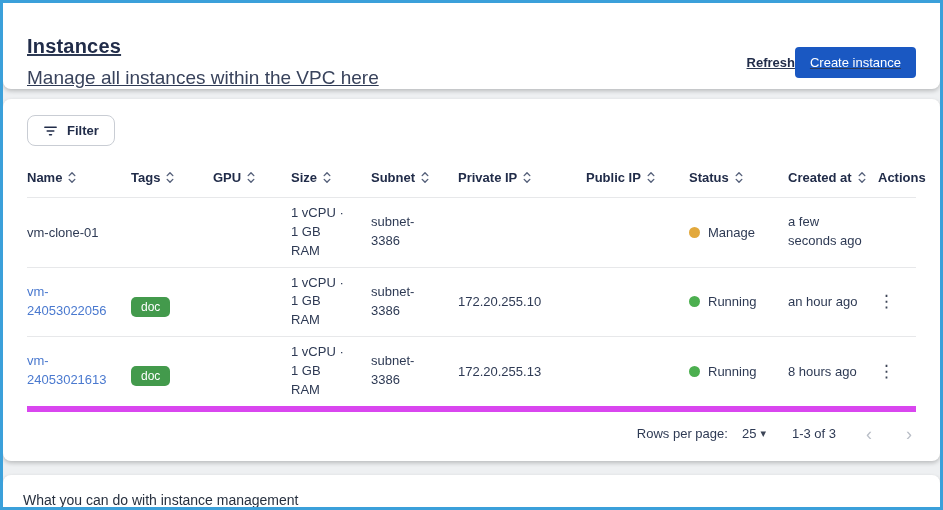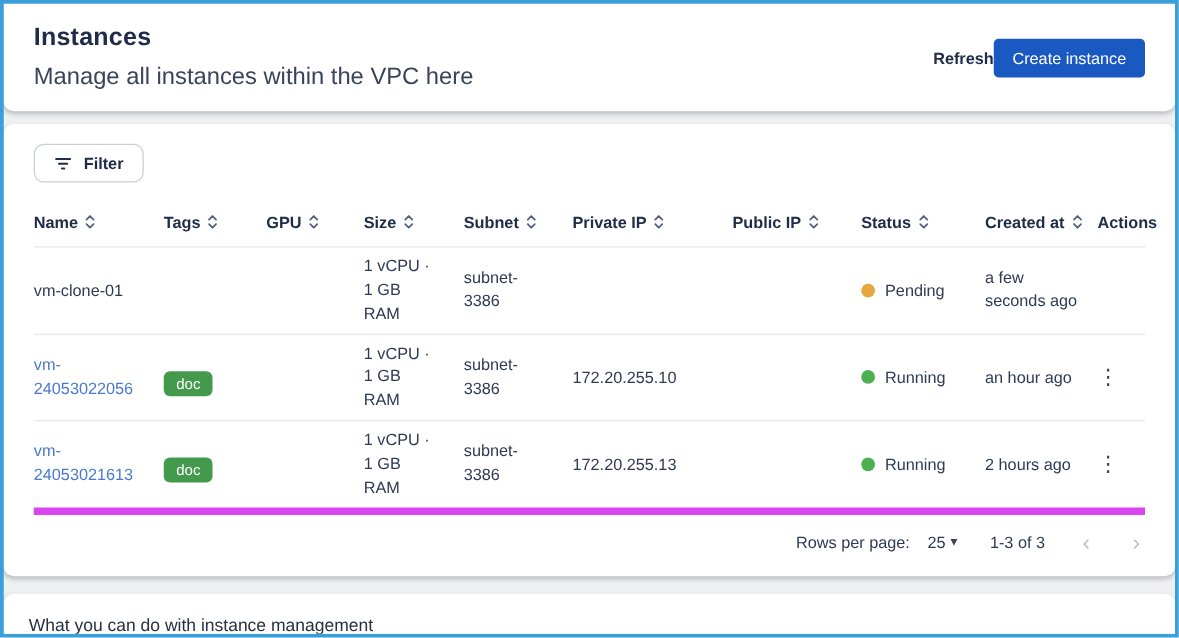--- a/index.html
+++ b/index.html
@@ -13,21 +13,22 @@
   }
   .card {
     background:#ffffff;
     box-shadow:0 2px 4px rgba(0,0,0,0.22);
   }
   
   .header-card {
     height:86px;
     border-radius:0 0 8px 8px;
     display:flex; align-items:flex-start; justify-content:space-between;
-    padding:16px 24px;
+    padding:32px 24px;
+    text-decoration:underline;
   }
   .page-title { font-size:20px; font-weight:bold; color:#212c49; letter-spacing:.2px; }
   .page-subtitle { font-size:19px; color:#39435c; margin-top:9px; }
   .header-actions { display:flex; align-items:center; margin-top:12px; }
   .refresh-btn {
     background:none; border:none; font-family:inherit;
     font-size:13px; font-weight:bold; color:#212c49; cursor:pointer;
   }
   .create-btn {
     background:#1a58c2; color:#fff; border:none; border-radius:4px;
@@ -246,21 +247,21 @@
     <div></div>
     <div class="multiline">1 vCPU ·
 1 GB
 RAM</div>
     <div class="multiline">subnet-
 3386</div>
     <div></div>
     <div></div>
     <div class="status-cell">
       <span class="status-dot dot-pending"></span>
-      <span>Pending</span>
+      <span>Manage</span>
     </div>
     <div class="multiline">a few
 seconds ago</div>
     <div class="cell-actions"></div>
   </div>
 
   
   <div class="grid-row trow">
     <div>
       <a class="name-link multiline">vm-
@@ -301,21 +302,21 @@
 1 GB
 RAM</div>
     <div class="multiline">subnet-
 3386</div>
     <div>172.20.255.13</div>
     <div></div>
     <div class="status-cell">
       <span class="status-dot dot-running"></span>
       <span>Running</span>
     </div>
-    <div>2 hours ago</div>
+    <div>8 hours ago</div>
     <div class="cell-actions">
       <button class="kebab-btn">⋮</button>
     </div>
   </div>
 
   
   <div class="pagination">
     <span>Rows per page:</span>
     <span class="rows-select" style="margin-left:-12px;">
       <span>25</span>

